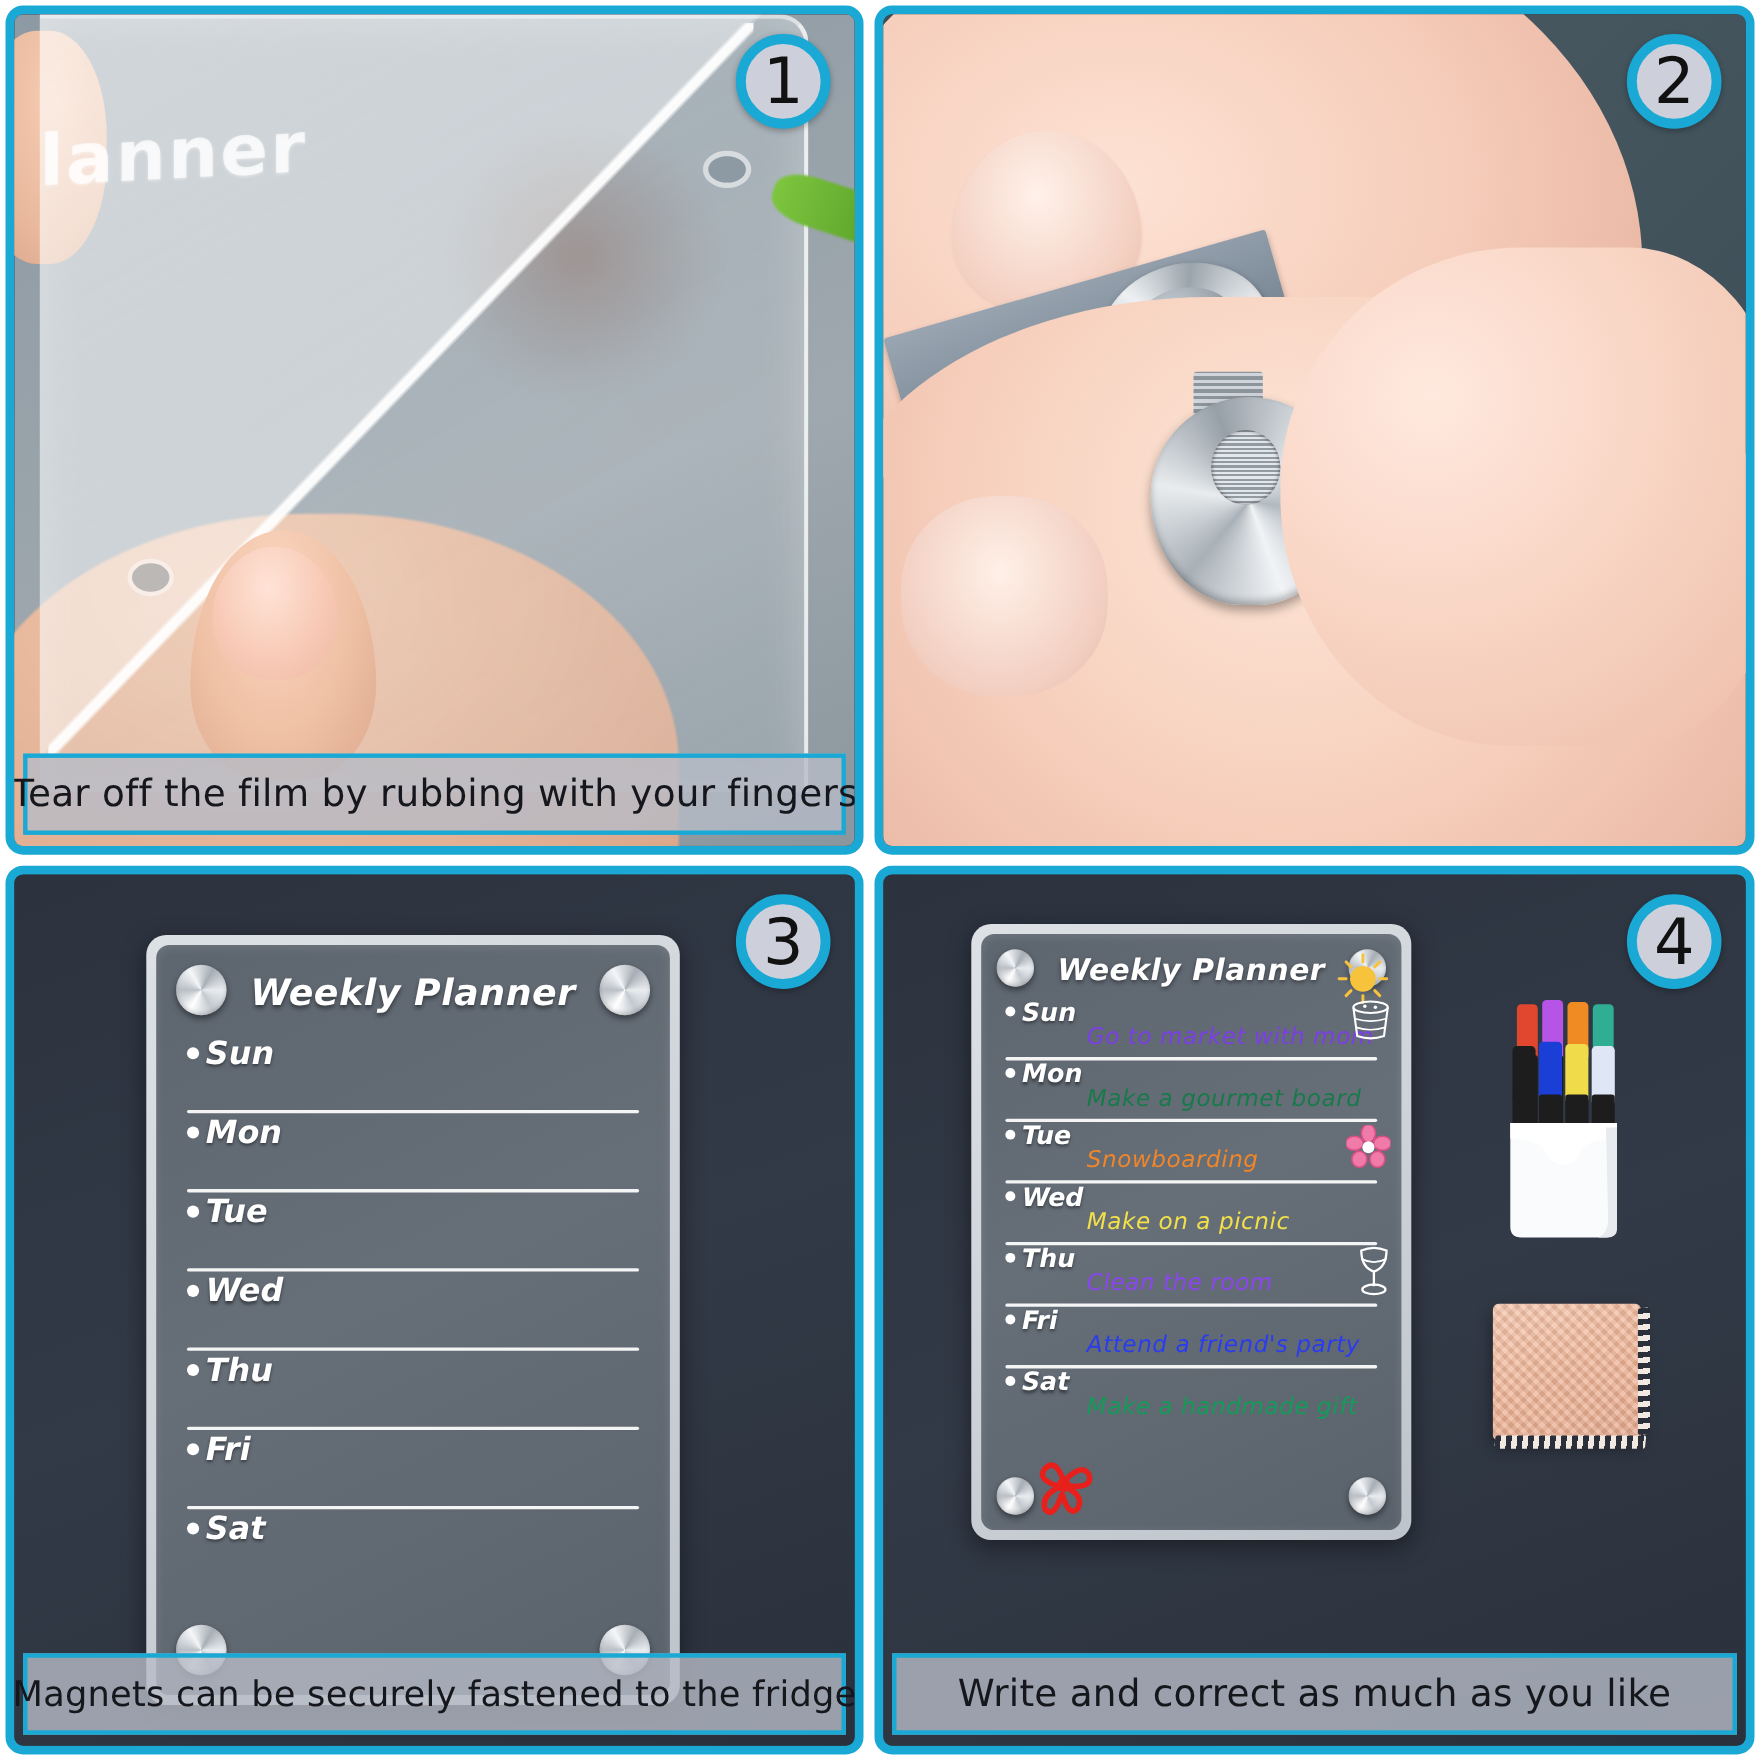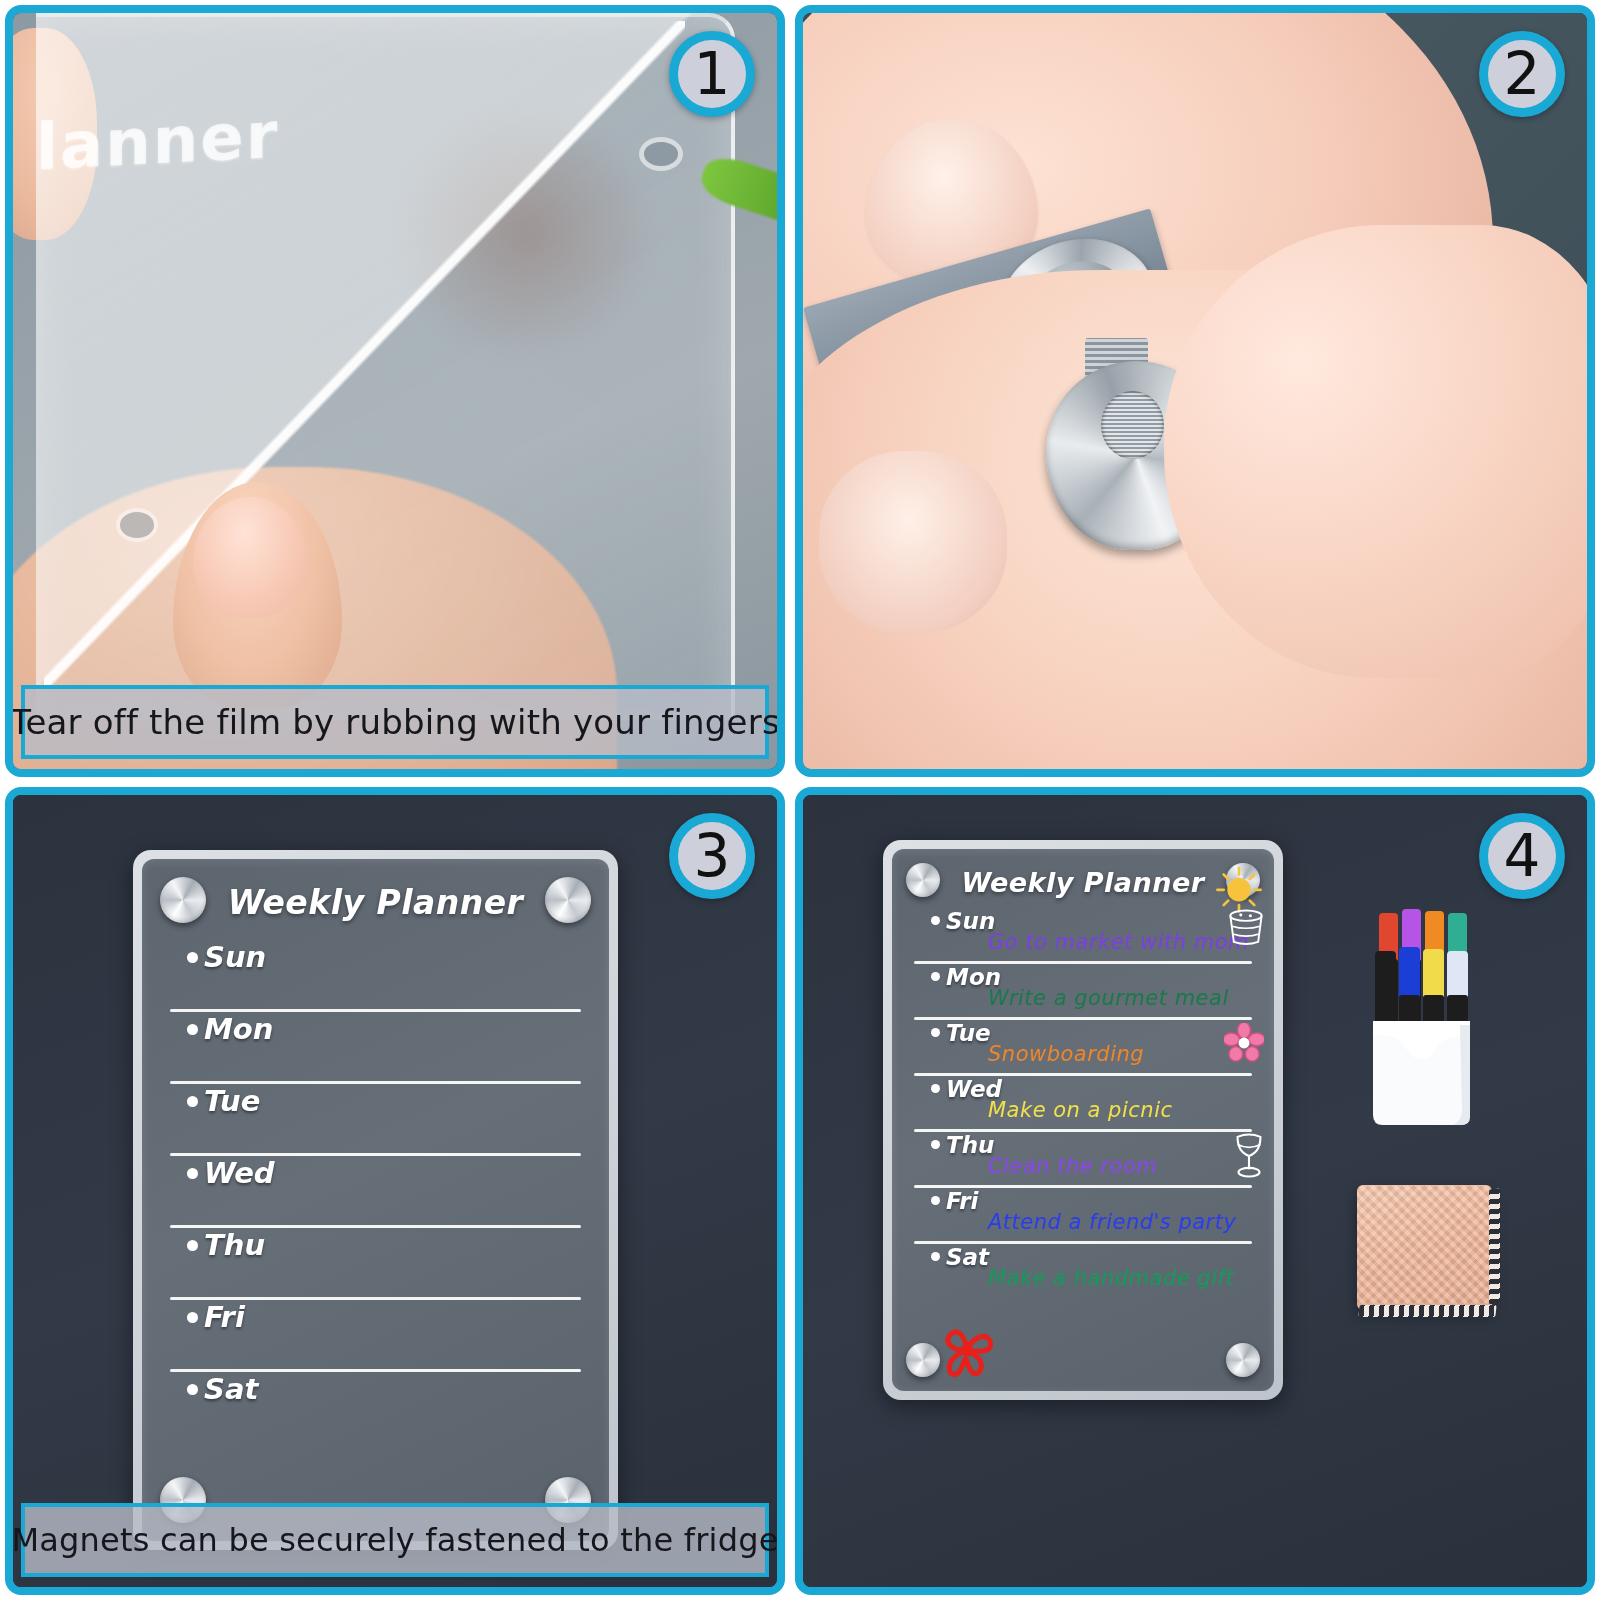--- a/index.html
+++ b/index.html
@@ -214,21 +214,21 @@
 
   .board-title{
     text-align:center;
     color:#ffffff;
     font-style:italic;font-weight:700;
     letter-spacing:.5px;
     text-shadow:0 2px 4px rgba(0,0,0,.45);
   }
   .row{position:relative;}
   .row .day{
-    position:absolute;left:17px;top:0;
+    position:absolute;left:0;top:0;
     color:#ffffff;font-style:italic;font-weight:700;
     text-shadow:0 2px 3px rgba(0,0,0,.45);
     white-space:nowrap;
   }
   .row .rule{
     position:absolute;left:0;right:0;bottom:0;height:3px;
     background:rgba(255,255,255,.93);
     border-radius:2px;
   }
   .row .entry{
@@ -442,21 +442,21 @@
           <div class="board-title">Weekly Planner</div>
 
           <div class="rows">
             <div class="row">
               <div class="day"><span class="dot"></span><span>Sun</span></div>
               <div class="entry e0" style="color: rgb(123, 63, 228);">Go to market with mom</div>
               <div class="rule"></div>
             </div>
             <div class="row">
               <div class="day"><span class="dot"></span><span>Mon</span></div>
-              <div class="entry e1" style="color: rgb(24, 122, 74);">Write a gourmet meal</div>
+              <div class="entry e1" style="color: rgb(24, 122, 74);">Make a gourmet board</div>
               <div class="rule"></div>
             </div>
             <div class="row">
               <div class="day"><span class="dot"></span><span>Tue</span></div>
               <div class="entry e2" style="color: rgb(240, 134, 42);">Snowboarding</div>
               <div class="rule"></div>
             </div>
             <div class="row">
               <div class="day"><span class="dot"></span><span>Wed</span></div>
               <div class="entry e3" style="color: rgb(242, 224, 74);">Make on a picnic</div>
@@ -557,16 +557,19 @@
           <path d="M8 126 L105 126 L105 220 Q105 230 95 230 L18 230 Q8 230 8 220 Z" fill="#fafbfc"></path>
           <path d="M8 126 L105 126 L105 140 Q78 140 72 152 Q66 164 56 164 Q46 164 40 152 Q34 140 8 140 Z" fill="#ffffff"></path>
           <path d="M8 126 L105 126 L105 140 Q78 140 72 152 Q66 164 56 164 Q46 164 40 152 Q34 140 8 140 Z" fill="#1d1d1d" opacity="0"></path>
           <path d="M95 130 L105 130 L105 222 Q105 230 96 230 L88 230 Q97 226 97 214 Z" fill="#e7eaee"></path>
         </svg>
       </div>
 
       <div class="cloth"></div>
 
       <div class="badge b-tr">4</div>
+      <div class="caption">
+        <span>Write and correct as much as you like</span>
+      </div>
     </div>
   </div>
 
 </div>
 
 </body></html>

